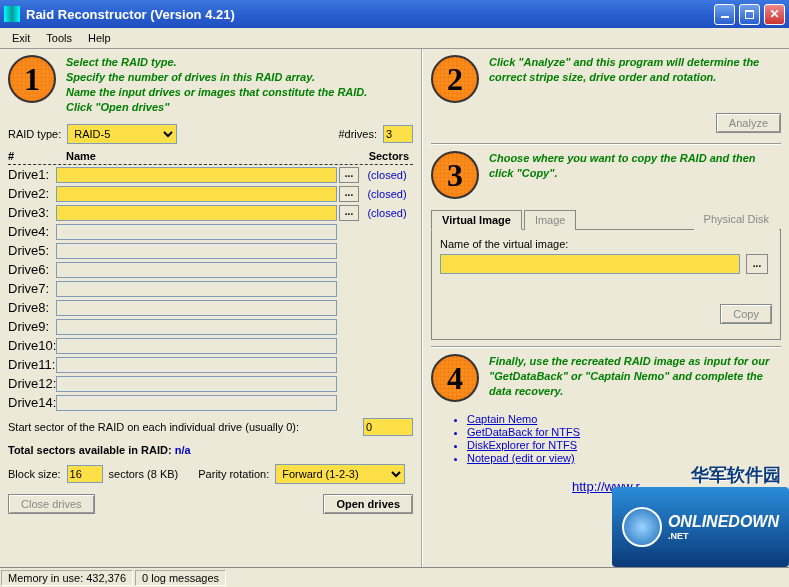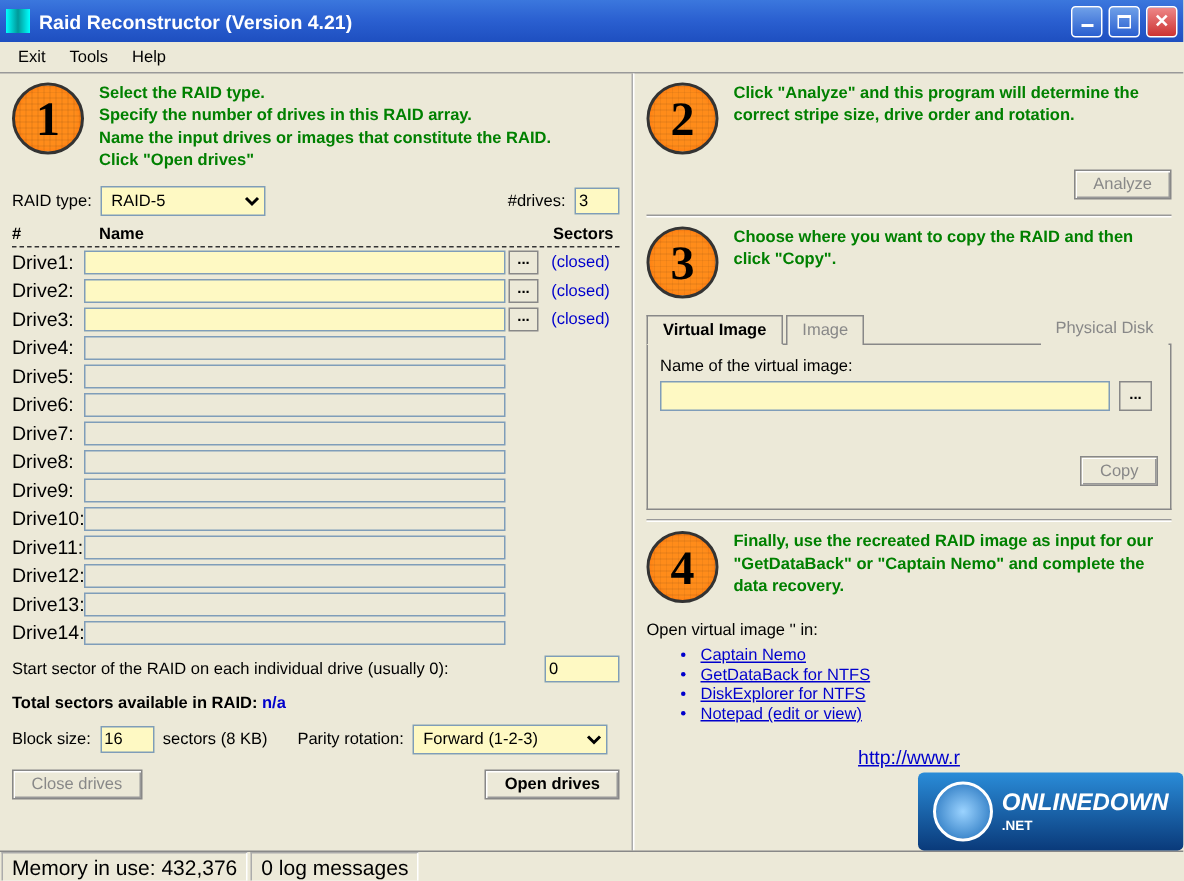--- a/index.html
+++ b/index.html
@@ -17,25 +17,25 @@
 
 .menubar { background: #ece9d8; border-bottom: 1px solid #999; padding: 2px 6px; display: flex; gap: 4px; font-size: 11px; }
 .menubar span { padding: 2px 6px; cursor: default; }
 
 .content { display: flex; height: 525px; }
 .left { width: 423px; padding: 6px 8px; border-right: 2px groove #fff; display: flex; flex-direction: column; }
 .right { flex: 1; padding: 6px 8px; display: flex; flex-direction: column; }
 
 .step { display: flex; gap: 10px; margin-bottom: 6px; }
 .stepnum { width: 48px; height: 48px; border-radius: 50%; background: radial-gradient(circle,#ff8c1a 60%,#ff6600); border: 2px solid #333; display: flex; align-items: center; justify-content: center; font-size: 32px; font-weight: bold; font-family: "Times New Roman", serif; flex-shrink: 0; background-image: repeating-linear-gradient(0deg,transparent,transparent 3px,rgba(0,0,0,.05) 3px,rgba(0,0,0,.05) 4px),repeating-linear-gradient(90deg,transparent,transparent 3px,rgba(0,0,0,.05) 3px,rgba(0,0,0,.05) 4px),radial-gradient(circle,#ff8c1a 60%,#ff6600);}
-.steptext { color: #008000; font-weight: bold; line-height: 1.35; font-size: 11px; }
+.steptext { color: #008000; font-weight: bold; line-height: 1.35; font-size: 11px; font-style: italic; }
 
 .row { display: flex; align-items: center; gap: 6px; margin: 4px 0; }
 .lbl { font-size: 11px; }
-select, input[type=text] { font-size: 11px; border: 1px solid #7f9db9; background: #fef9c3; padding: 1px 2px; height: 18px; }
+select, input[type=text] { font-size: 11px; border: 1px solid #7f9db9; background: #fde047; padding: 1px 2px; height: 18px; }
 select { height: 20px; }
 .combo { width: 110px; }
 .ndrives { width: 30px; }
 
 .drivehdr { display: flex; font-weight: bold; border-bottom: 1px dashed #333; padding: 2px 0; font-size:11px;}
 .drivehdr .h1 { width: 58px; }
 .drivehdr .h2 { flex: 1; }
 .drivehdr .h3 { width: 60px; text-align: right; padding-right:4px;}
 
 .drow { display: flex; align-items: center; height: 19px; gap: 2px; }
@@ -57,25 +57,25 @@
 .tab { padding: 3px 10px; border: 1px solid #888; border-bottom: none; background: #ece9d8; margin-right: 2px; position: relative; top: 1px; cursor: pointer; }
 .tab.active { font-weight: bold; background: #ece9d8; border-bottom: 1px solid #ece9d8; }
 .tab.inactive { color: #888; }
 .tabbody { border: 1px solid #888; border-top: none; padding: 8px; min-height: 110px; }
 .tabbody input { width: 300px; height: 20px; }
 
 .link { color: #0000cc; text-decoration: underline; cursor: pointer; font-size:11px;}
 ul.links { list-style: disc; margin: 4px 0 4px 18px; }
 ul.links li { margin: 1px 18px; color:#0000cc; font-size:11px;}
 
-.statusbar { border-top: 1px solid #888; display: flex; font-size: 14px; height: 20px; align-items: center; position:absolute; bottom:0; left:0; right:0; background:#ece9d8;}
+.statusbar { border-top: 1px solid #888; display: flex; font-size: 11px; height: 20px; align-items: center; position:absolute; bottom:0; left:0; right:0; background:#ece9d8;}
 .statusbar .cell { border: 1px inset #fff; padding: 1px 6px; margin: 1px; }
 
 .watermark { position: absolute; right: 0; bottom: 20px; pointer-events: none; }
-.wm-badge { display:flex; align-items:center; background:linear-gradient(to bottom,#2a8cd8,#0a3a7a); color:white; font-style:italic; font-weight:bold; padding:6px 10px; border-radius:4px; font-size:16px; gap:6px;}
+.wm-badge { display:flex; align-items:center; background:linear-gradient(to bottom,#2a8cd8,#0a3a7a); color:white; font-style:italic; font-weight:bold; padding:20px 10px; border-radius:4px; font-size:16px; gap:6px;}
 .wm-badge .globe { width:40px; height:40px; border-radius:50%; background:radial-gradient(circle,#9bd3ff,#1a6bb8); border:2px solid #fff; flex-shrink:0;}
 .wm-badge .sub { font-size:9px; display:block; font-style:normal;}
 .wm-top { color:#0a3a7a; font-weight:bold; font-size:18px; text-align:right; padding-right:8px; text-shadow:1px 1px #fff;}
 
 hr.sep { border:none; border-top:1px solid #999; border-bottom:1px solid #fff; margin:6px 0;}
 </style>
 </head>
 <body>
 
 <div class="titlebar">
@@ -215,28 +215,20 @@
         </div>
         <div class="drow disabled">
           <span class="dl">Drive12:</span>
           <span class="df">
             <input type="text" disabled="" style="">
           </span>
           <span class="browse">...</span>
           <span class="st"></span>
         </div>
         <div class="drow disabled">
-          <span class="dl">Drive13:</span>
-          <span class="df">
-            <input type="text" disabled="" style="">
-          </span>
-          <span class="browse">...</span>
-          <span class="st"></span>
-        </div>
-        <div class="drow disabled">
           <span class="dl">Drive14:</span>
           <span class="df">
             <input type="text" disabled="" style="">
           </span>
           <span class="browse">...</span>
           <span class="st"></span>
         </div>
       </div>
 
     <div class="row" style="margin-top:6px">
@@ -297,37 +289,37 @@
           <button class="btn disabled">Copy</button>
         </div>
     </div>
     <hr class="sep">
 
     <div class="step">
       <div class="stepnum">4</div>
       <div class="steptext">Finally, use the recreated RAID image as input for our "GetDataBack" or "Captain Nemo" and complete the data recovery.</div>
     </div>
 
-    <div class="lbl" style="margin-top:6px">Open virtual image '' in:</div>
     <ul class="links">
       <li><span class="link">Captain Nemo</span></li>
       <li><span class="link">GetDataBack for NTFS</span></li>
       <li><span class="link">DiskExplorer for NTFS</span></li>
       <li><span class="link">Notepad (edit or view)</span></li>
     </ul>
 
     <div style="text-align:center;margin-top:10px">
       <span class="link" style="font-size:13px">http://www.r</span>
     </div>
   </div>
 </div>
 
 <div class="statusbar">
   <span class="cell">Memory in use: 432,376</span>
   <span class="cell">0 log messages</span>
 </div>
 
 <div class="watermark">
+  <div class="wm-top">华军软件园</div>
   <div class="wm-badge">
     <span class="globe"></span>
     <span><span>ONLINEDOWN</span><span class="sub">.NET</span></span>
   </div>
 </div>
 
 </body></html>

